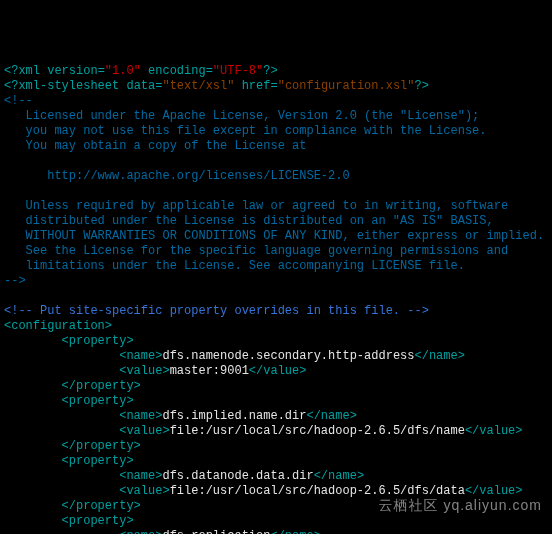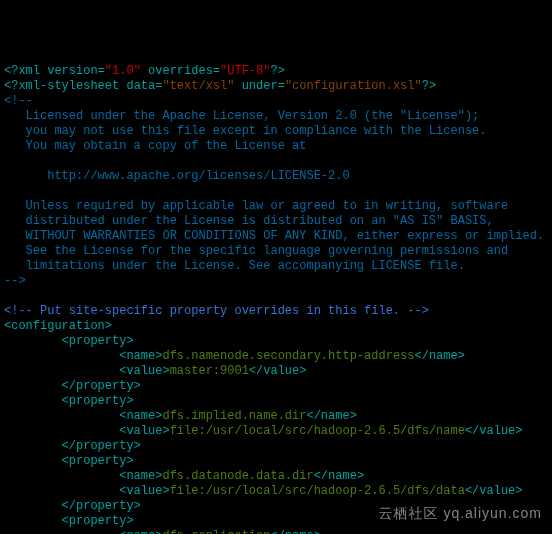--- a/index.html
+++ b/index.html
@@ -14,38 +14,38 @@
     width: 544px;
     height: 526px;
     position: relative;
   }
   .tag    { color: #00a0a0; }
   .attr   { color: #00a0a0; text-align: right; }
   .str    { color: #cc0000; }
   .str2   { color: #8b4000; }
   .cmt    { color: #3674d9; margin-top: 21px; }
   .lic    { color: #0369a1; }
-  .txt    { color: #4d7c0f; }
+  .txt    { color: #e5e5e5; }
   .wm {
     position: absolute;
     right: 10px;
-    bottom: 12px;
+    bottom: 20px;
     color: rgba(200,200,200,0.65);
     font-family: sans-serif;
     font-size: 14px;
     letter-spacing: 1px;
   }
 </style>
 </head>
 <body>
 
 
 
-<div><span class="tag"><span>&lt;?</span><span>xml</span><span class="attr"> version</span>=<span class="str">"1.0"</span><span class="attr"> overrides</span>=<span class="str">"UTF-8"</span><span>?&gt;</span></span>
-<span class="tag"><span>&lt;?</span><span>xml-stylesheet</span><span class="attr"> data</span>=<span class="str2">"text/xsl"</span><span class="attr"> under</span>=<span class="str2">"configuration.xsl"</span><span>?&gt;</span></span>
+<div><span class="tag"><span>&lt;?</span><span>xml</span><span class="attr"> version</span>=<span class="str">"1.0"</span><span class="attr"> encoding</span>=<span class="str">"UTF-8"</span><span>?&gt;</span></span>
+<span class="tag"><span>&lt;?</span><span>xml-stylesheet</span><span class="attr"> data</span>=<span class="str2">"text/xsl"</span><span class="attr"> href</span>=<span class="str2">"configuration.xsl"</span><span>?&gt;</span></span>
 <span class="lic"><span>&lt;!--</span>
 <span>   Licensed under the Apache License, Version 2.0 (the "License");</span>
 <span>   you may not use this file except in compliance with the License.</span>
 <span>   You may obtain a copy of the License at</span>
 <span></span>
 <span>      http://www.apache.org/licenses/LICENSE-2.0</span>
 <span></span>
 <span>   Unless required by applicable law or agreed to in writing, software</span>
 <span>   distributed under the License is distributed on an "AS IS" BASIS,</span>
 <span>   WITHOUT WARRANTIES OR CONDITIONS OF ANY KIND, either express or implied.</span>

